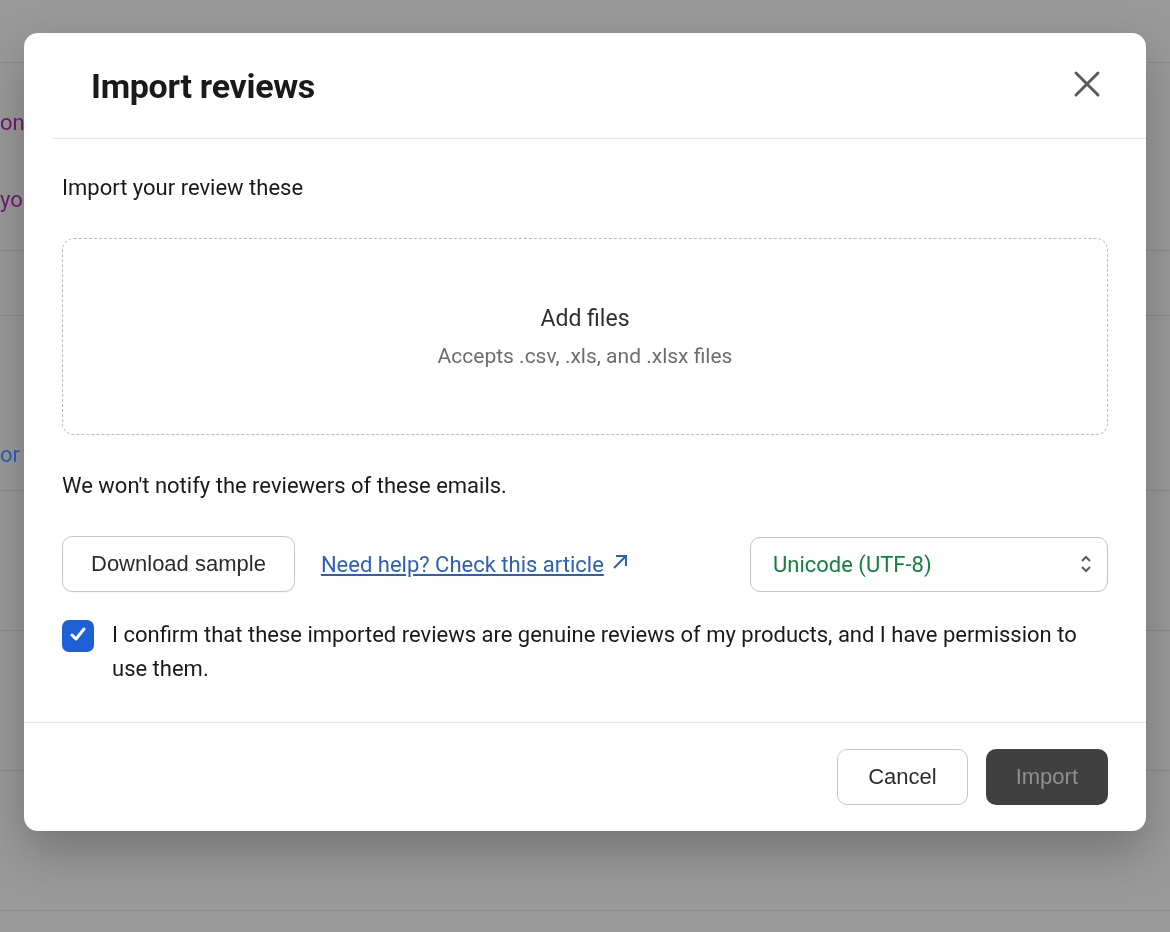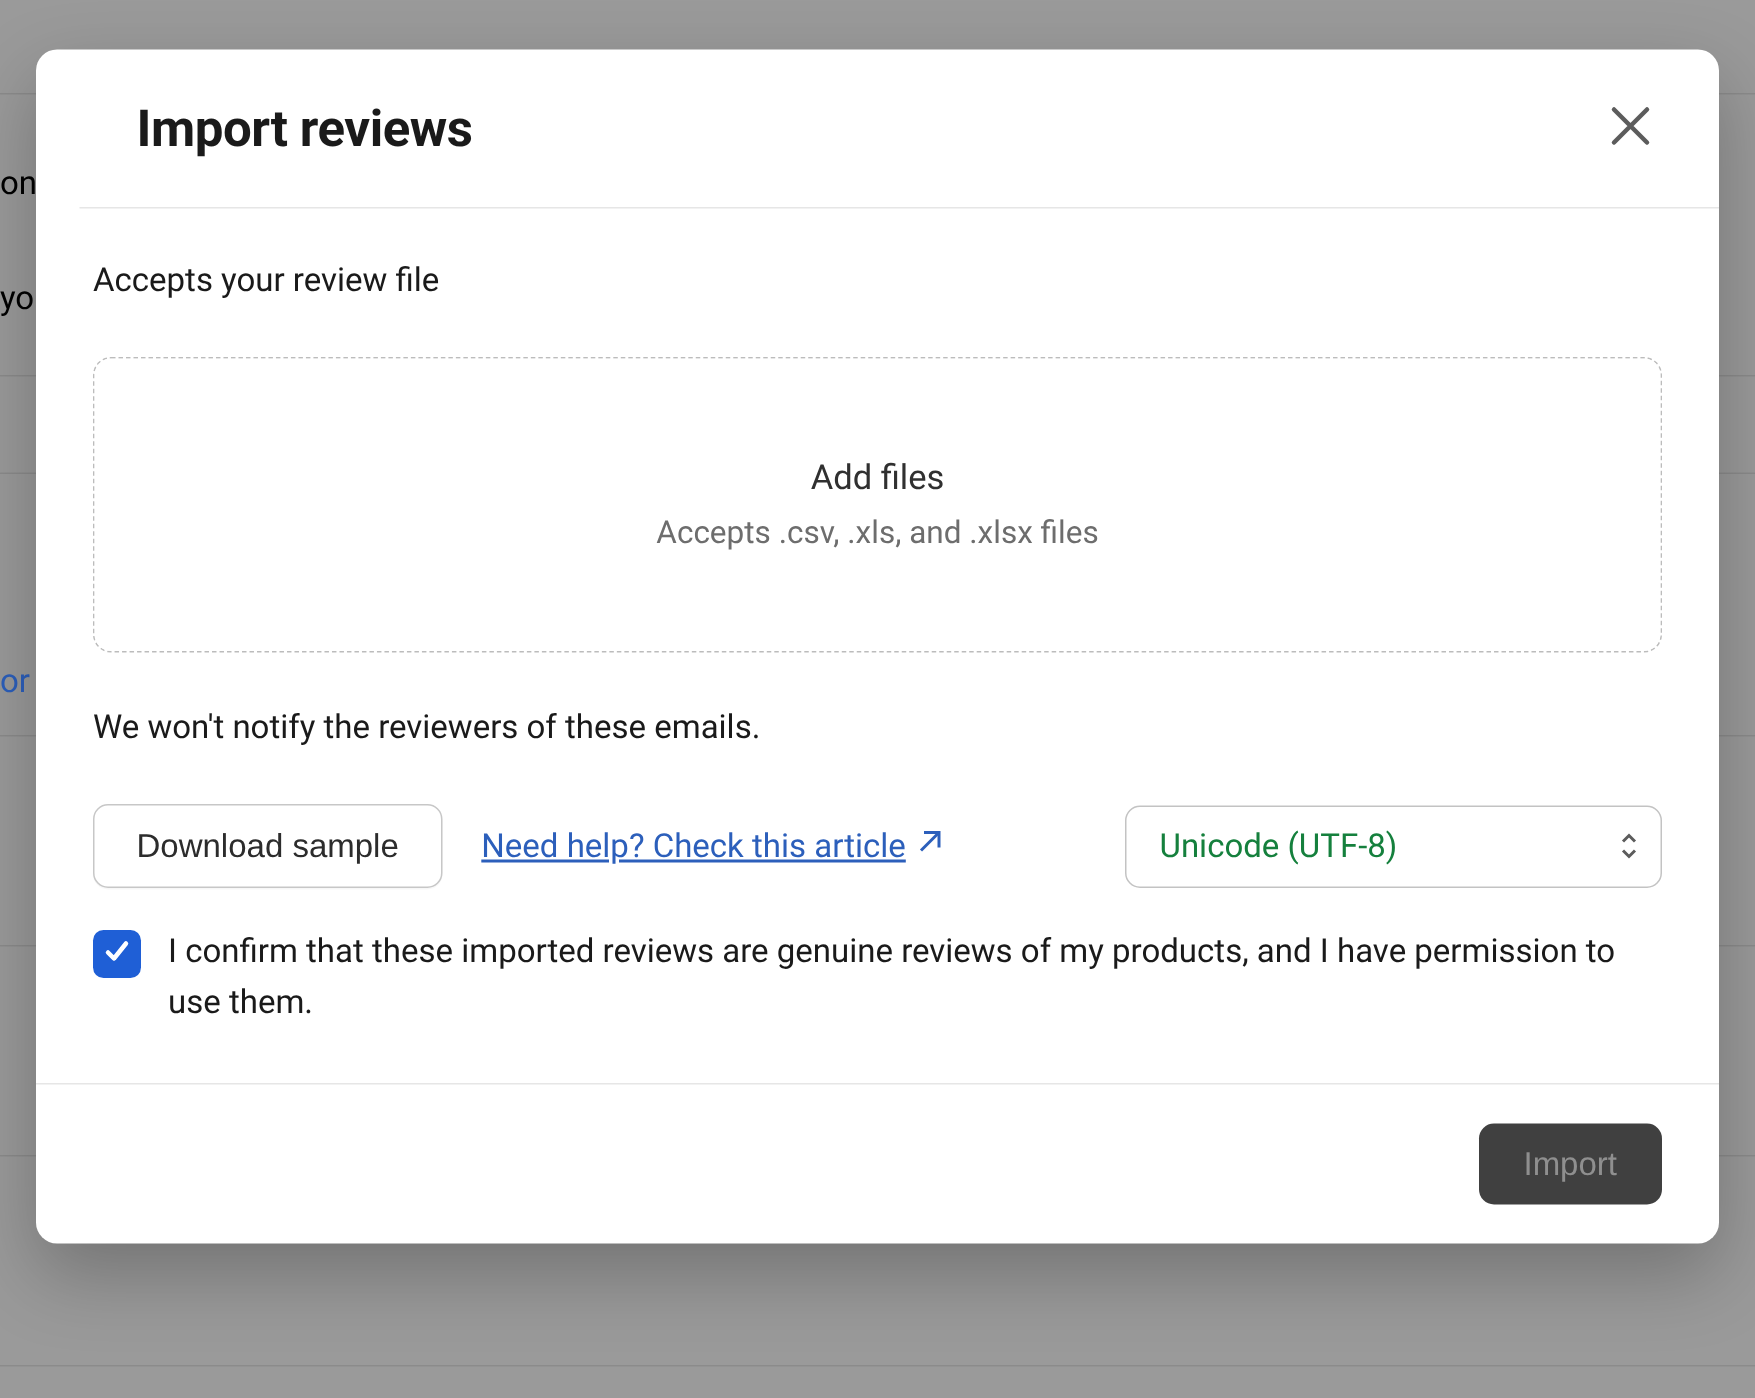--- a/index.html
+++ b/index.html
@@ -6,21 +6,21 @@
     body {
       font-family: -apple-system, BlinkMacSystemFont, "Segoe UI", Roboto, Helvetica, Arial, sans-serif;
       background: #9a9a9a;
       width: 1170px;
       height: 932px;
       position: relative;
       overflow: hidden;
     }
     .bg-text {
       position: absolute;
-      color: #000000;
+      color: #701a75;
       font-size: 22px;
     }
     .bg-link {
       position: absolute;
       color: #2c5fbb;
       font-size: 22px;
       margin-top: 32px;
     }
     .bg-line {
       position: absolute;
@@ -218,21 +218,21 @@
       <span>
         <svg viewBox="0 0 30 30">
             <path d="M4 4 L26 26 M26 4 L4 26"></path>
           </svg>
       </span>
     </button>
   </div>
 
   <div class="modal-body">
 
-    <div class="section-label">Accepts your review file</div>
+    <div class="section-label">Import your review these</div>
 
     <div class="dropzone">
       <div class="dropzone-title">Add files</div>
       <div class="dropzone-sub">Accepts .csv, .xls, and .xlsx files</div>
     </div>
 
     <div class="notice">We won't notify the reviewers of these emails.</div>
 
     <div class="controls-row">
       <button class="btn-secondary">Download sample</button>
@@ -264,16 +264,17 @@
               <polyline points="3,10 7,14 15,4"></polyline>
             </svg>
         </span>
       </div>
       <div class="confirm-text">I confirm that these imported reviews are genuine reviews of my products, and I have permission to use them.</div>
     </div>
 
   </div>
 
   <div class="modal-footer">
+    <button class="btn-cancel">Cancel</button>
     <button class="btn-primary-disabled">Import</button>
   </div>
 
 </div>
 
 </body></html>

